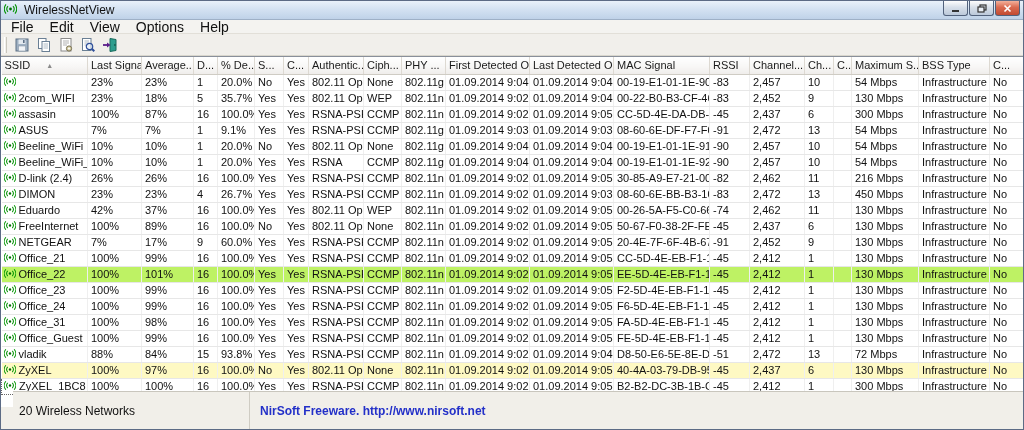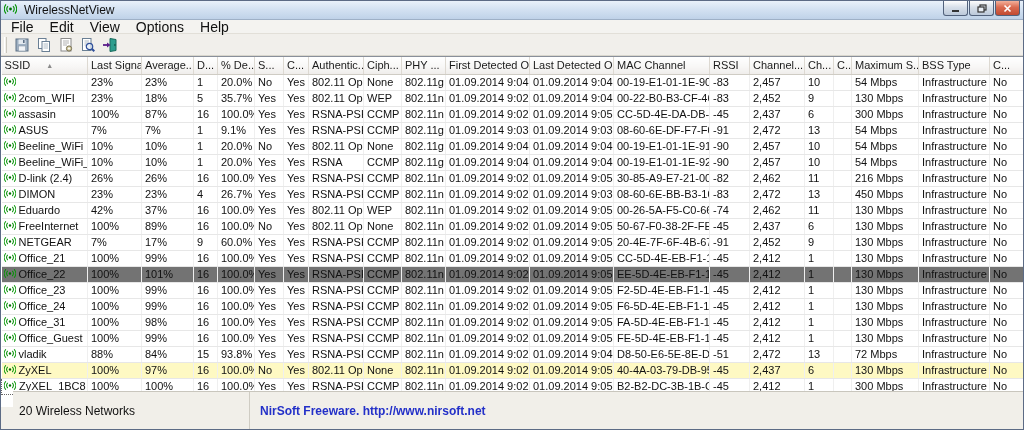--- a/index.html
+++ b/index.html
@@ -51,21 +51,21 @@
     padding:0 3px;white-space:nowrap;overflow:hidden;
   }
   .sort-arrow{display:inline-block;margin-left:16px;color:#8a8a8a;font-size:7px;vertical-align:1px;}
   td{
     height:16px;font-size:11px;color:#111;padding:0 3px;
     border-right:1px solid #efefef;border-bottom:1px solid #e7e7e7;
     white-space:nowrap;overflow:hidden;vertical-align:middle;
   }
   td.ssid-cell{padding-left:2px;}
   .net-icon{display:inline-block;vertical-align:-1px;margin-right:3px;}
-  tr.sel-lavender td{background:#737373;}
+  tr.sel-lavender td{background:#bef264;}
   tr.sel-green td{background:#fef9c3;}
   tr.focused td{border-top:1px dotted #666;border-bottom:1px dotted #666;}
   tr.focused td:first-child{border-left:1px dotted #666;}
   tr.focused td:last-child{border-right:1px dotted #666;}
   tr.filler td{height:14px;border-bottom:none;}
   
   .statusbar{
     position:absolute;bottom:0;left:12px;width:1024px;height:38px;
     background:#f1efe9;border-top:1px solid #c9c6bd;display:flex;align-items:center;
   }
@@ -194,21 +194,21 @@
             <th>Average...</th>
             <th>D...</th>
             <th>% De...</th>
             <th>S...</th>
             <th>C...</th>
             <th>Authentic...</th>
             <th>Ciph...</th>
             <th>PHY ...</th>
             <th>First Detected On</th>
             <th>Last Detected On</th>
-            <th>MAC Channel</th>
+            <th>MAC Signal</th>
             <th>RSSI</th>
             <th>Channel...</th>
             <th>Ch...</th>
             <th>C..</th>
             <th>Maximum S...</th>
             <th>BSS Type</th>
             <th>C...</th>
           </tr>
         </thead>
       <tbody id="table-body">

